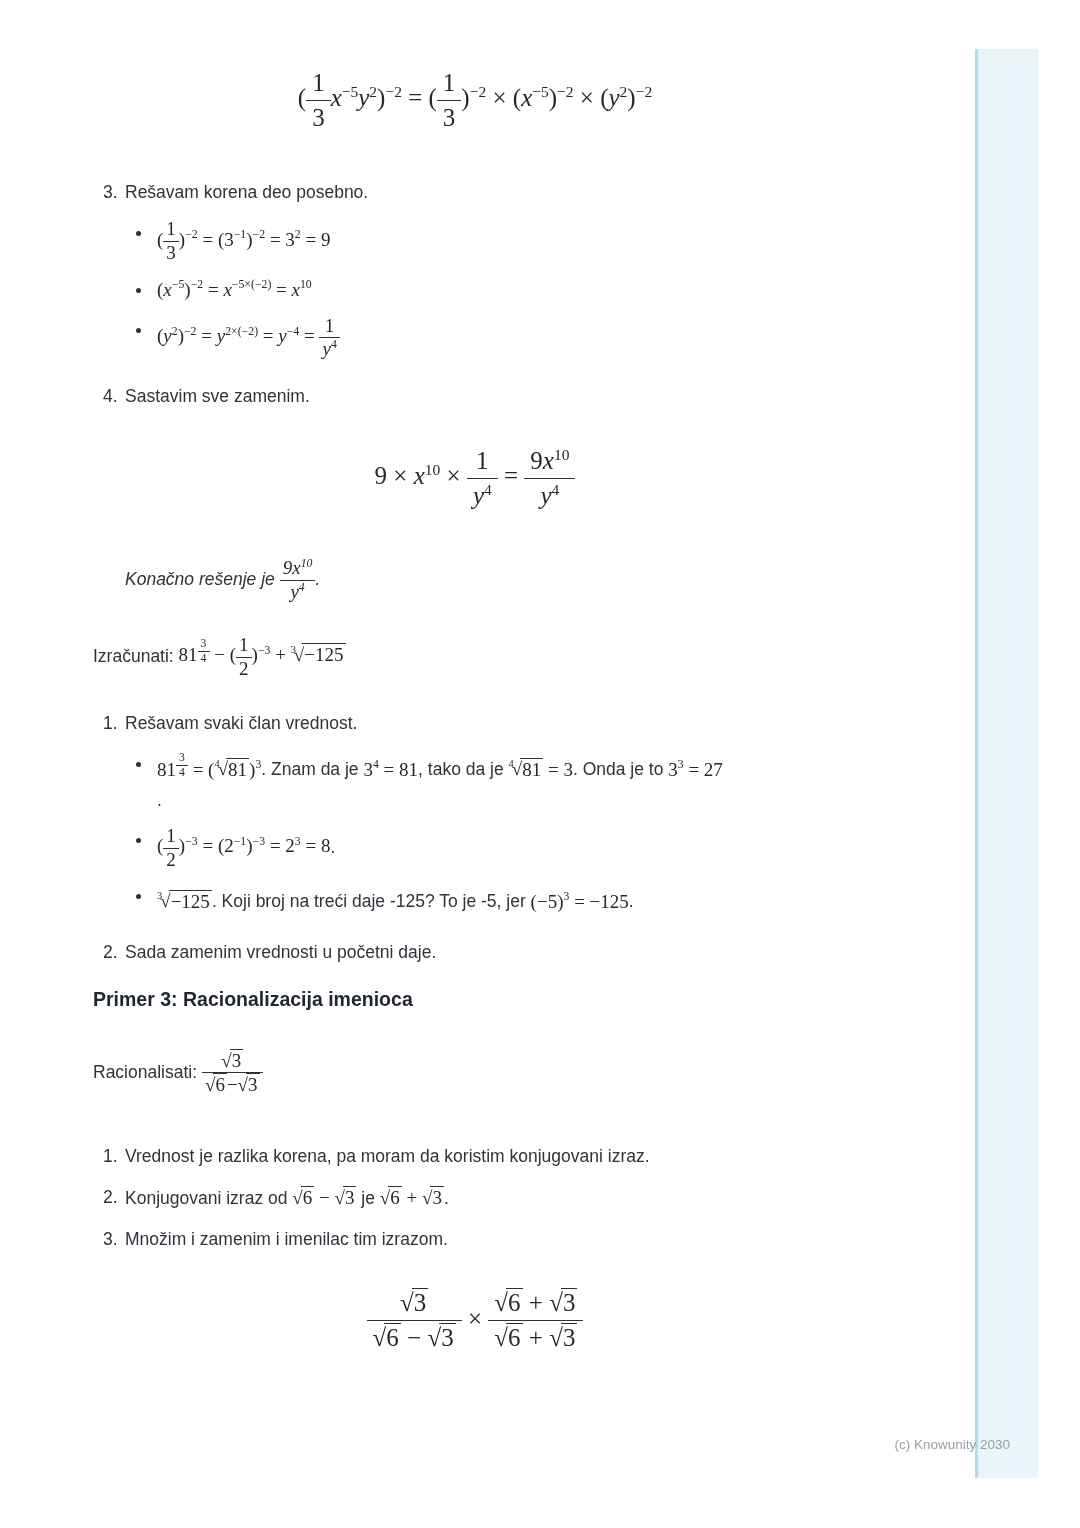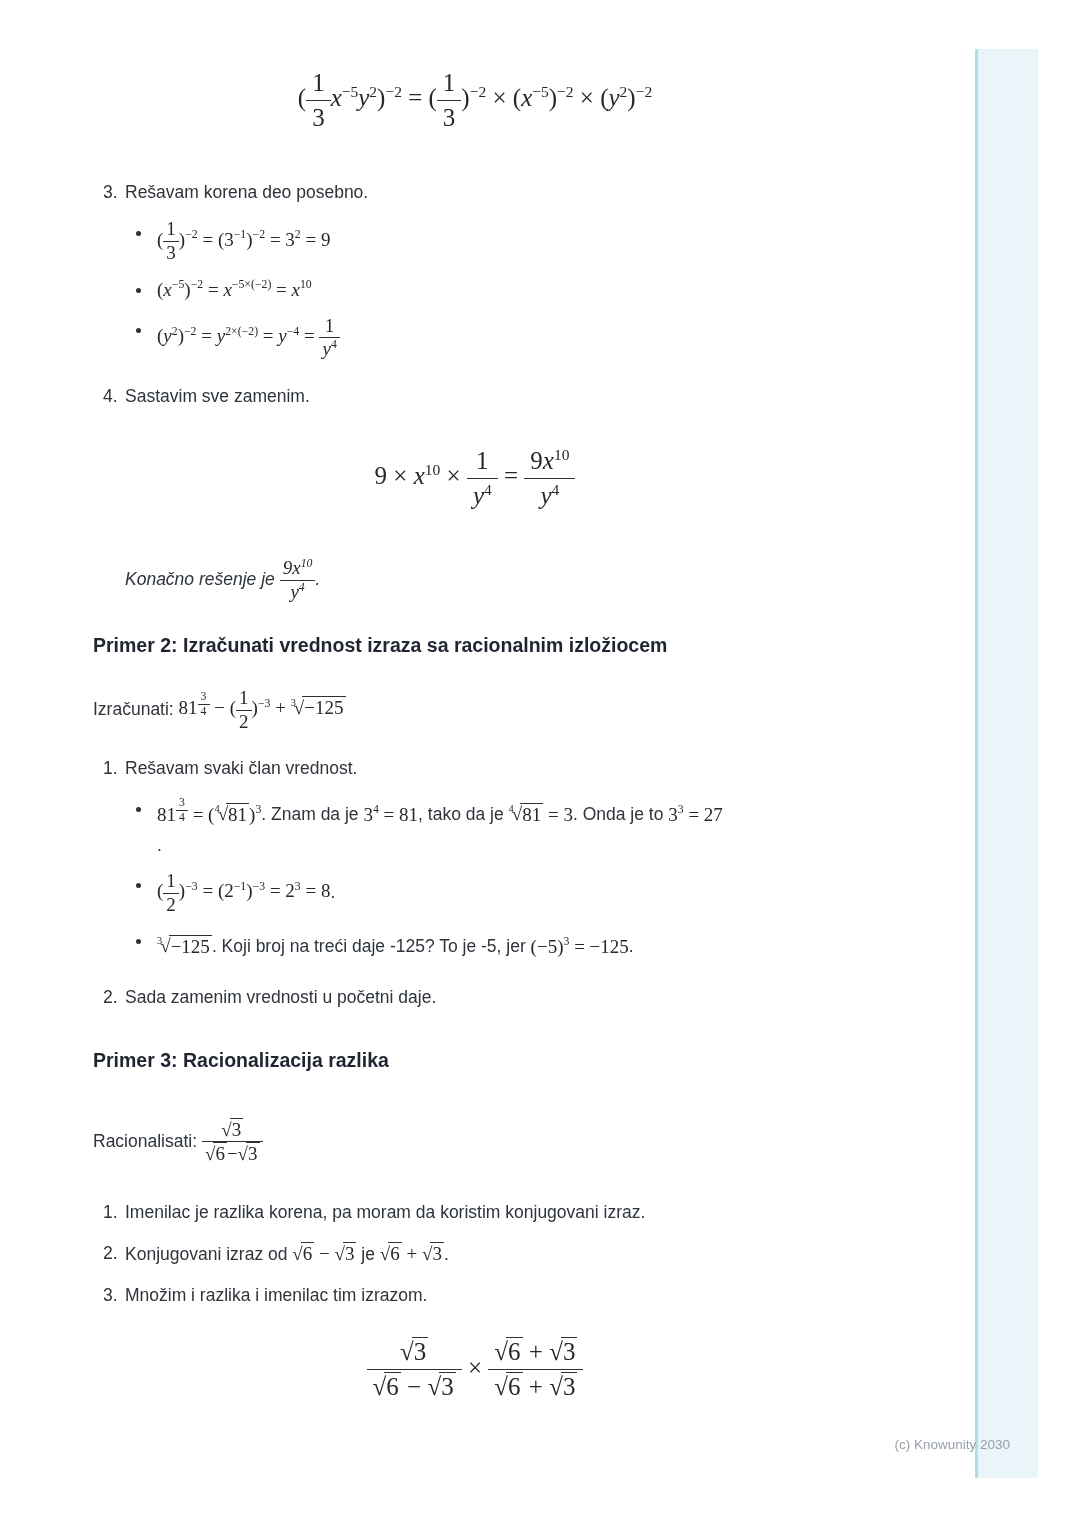--- a/index.html
+++ b/index.html
@@ -74,51 +74,50 @@
           <li><span class="math"><span class="mt">(</span><span class="mv">x</span><span class="msup"><span class="mt">−5</span></span><span class="mt">)</span><span class="msup"><span class="mt">−2</span></span><span class="mt"> = </span><span class="mv">x</span><span class="msup"><span class="mt">−5×(−2)</span></span><span class="mt"> = </span><span class="mv">x</span><span class="msup"><span class="mt">10</span></span></span></li>
           <li><span class="math"><span class="mt">(</span><span class="mv">y</span><span class="msup"><span class="mt">2</span></span><span class="mt">)</span><span class="msup"><span class="mt">−2</span></span><span class="mt"> = </span><span class="mv">y</span><span class="msup"><span class="mt">2×(−2)</span></span><span class="mt"> = </span><span class="mv">y</span><span class="msup"><span class="mt">−4</span></span><span class="mt"> = </span><span class="mfrac"><span class="mn"><span class="mt">1</span></span><span class="md"><span class="mv">y</span><span class="msup"><span class="mt">4</span></span></span></span></span></li>
         </ul>
         <div class="oitem">
           <span class="onum">4.</span>
           <span class="otext"><span class="rt">Sastavim sve zamenim.</span></span>
         </div>
       </div>
       <div class="display"><span class="math"><span class="mt">9 × </span><span class="mv">x</span><span class="msup"><span class="mt">10</span></span><span class="mt"> × </span><span class="mfrac"><span class="mn"><span class="mt">1</span></span><span class="md"><span class="mv">y</span><span class="msup"><span class="mt">4</span></span></span></span><span class="mt"> = </span><span class="mfrac"><span class="mn"><span class="mt">9</span><span class="mv">x</span><span class="msup"><span class="mt">10</span></span></span><span class="md"><span class="mv">y</span><span class="msup"><span class="mt">4</span></span></span></span></span></div>
       <p class="it ind"><span class="rt">Konačno rešenje je </span><span class="math"><span class="mfrac"><span class="mn"><span class="mt">9</span><span class="mv">x</span><span class="msup"><span class="mt">10</span></span></span><span class="md"><span class="mv">y</span><span class="msup"><span class="mt">4</span></span></span></span></span><span class="rt">.</span></p>
-      <h2>Primer 2: Izračunati vrednost izraza sa racionalnim izložiocem</h2>
       <p><span class="rt">Izračunati: </span><span class="math"><span class="mt">81</span><span class="msup"><span class="mfrac"><span class="mn"><span class="mt">3</span></span><span class="md"><span class="mt">4</span></span></span></span><span class="mt"> − (</span><span class="mfrac"><span class="mn"><span class="mt">1</span></span><span class="md"><span class="mt">2</span></span></span><span class="mt">)</span><span class="msup"><span class="mt">−3</span></span><span class="mt"> + </span><span class="mrad"><span class="midx">3</span><span class="msign">√</span><span class="mbar"><span class="mt">−125</span></span></span></span></p>
       <div class="olist">
         <div class="oitem">
           <span class="onum">1.</span>
           <span class="otext"><span class="rt">Rešavam svaki član vrednost.</span></span>
         </div>
         <ul class="bullets">
           <li><span class="math"><span class="mt">81</span><span class="msup"><span class="mfrac"><span class="mn"><span class="mt">3</span></span><span class="md"><span class="mt">4</span></span></span></span><span class="mt"> = (</span><span class="mrad"><span class="midx">4</span><span class="msign">√</span><span class="mbar"><span class="mt">81</span></span></span><span class="mt">)</span><span class="msup"><span class="mt">3</span></span></span><span class="rt">. Znam da je </span><span class="math"><span class="mt">3</span><span class="msup"><span class="mt">4</span></span><span class="mt"> = 81</span></span><span class="rt">, tako da je </span><span class="math"><span class="mrad"><span class="midx">4</span><span class="msign">√</span><span class="mbar"><span class="mt">81</span></span></span><span class="mt"> = 3</span></span><span class="rt">. Onda je to </span><span class="math"><span class="mt">3</span><span class="msup"><span class="mt">3</span></span><span class="mt"> = 27</span></span><br><span class="rt">.</span></li>
           <li><span class="math"><span class="mt">(</span><span class="mfrac"><span class="mn"><span class="mt">1</span></span><span class="md"><span class="mt">2</span></span></span><span class="mt">)</span><span class="msup"><span class="mt">−3</span></span><span class="mt"> = (2</span><span class="msup"><span class="mt">−1</span></span><span class="mt">)</span><span class="msup"><span class="mt">−3</span></span><span class="mt"> = 2</span><span class="msup"><span class="mt">3</span></span><span class="mt"> = 8</span></span><span class="rt">.</span></li>
           <li><span class="math"><span class="mrad"><span class="midx">3</span><span class="msign">√</span><span class="mbar"><span class="mt">−125</span></span></span></span><span class="rt">. Koji broj na treći daje -125? To je -5, jer </span><span class="math"><span class="mt">(−5)</span><span class="msup"><span class="mt">3</span></span><span class="mt"> = −125</span></span><span class="rt">.</span></li>
         </ul>
         <div class="oitem">
           <span class="onum">2.</span>
           <span class="otext"><span class="rt">Sada zamenim vrednosti u početni daje.</span></span>
         </div>
       </div>
-      <h2>Primer 3: Racionalizacija razlika</h2>
+      <h2>Primer 3: Racionalizacija imenioca</h2>
       <p><span class="rt">Racionalisati: </span><span class="math"><span class="mfrac"><span class="mn"><span class="mrad"><span class="msign">√</span><span class="mbar"><span class="mt">3</span></span></span></span><span class="md"><span class="mrad"><span class="msign">√</span><span class="mbar"><span class="mt">6</span></span></span><span class="mt">−</span><span class="mrad"><span class="msign">√</span><span class="mbar"><span class="mt">3</span></span></span></span></span></span></p>
       <div class="olist">
         <div class="oitem">
           <span class="onum">1.</span>
-          <span class="otext"><span class="rt">Imenilac je razlika korena, pa moram da koristim konjugovani izraz.</span></span>
+          <span class="otext"><span class="rt">Vrednost je razlika korena, pa moram da koristim konjugovani izraz.</span></span>
         </div>
         <div class="oitem">
           <span class="onum">2.</span>
           <span class="otext"><span class="rt">Konjugovani izraz od </span><span class="math"><span class="mrad"><span class="msign">√</span><span class="mbar"><span class="mt">6</span></span></span><span class="mt"> − </span><span class="mrad"><span class="msign">√</span><span class="mbar"><span class="mt">3</span></span></span></span><span class="rt"> je </span><span class="math"><span class="mrad"><span class="msign">√</span><span class="mbar"><span class="mt">6</span></span></span><span class="mt"> + </span><span class="mrad"><span class="msign">√</span><span class="mbar"><span class="mt">3</span></span></span></span><span class="rt">.</span></span>
         </div>
         <div class="oitem">
           <span class="onum">3.</span>
-          <span class="otext"><span class="rt">Množim i razlika i imenilac tim izrazom.</span></span>
+          <span class="otext"><span class="rt">Množim i zamenim i imenilac tim izrazom.</span></span>
         </div>
       </div>
       <div class="display"><span class="math"><span class="mfrac"><span class="mn"><span class="mrad"><span class="msign">√</span><span class="mbar"><span class="mt">3</span></span></span></span><span class="md"><span class="mrad"><span class="msign">√</span><span class="mbar"><span class="mt">6</span></span></span><span class="mt"> − </span><span class="mrad"><span class="msign">√</span><span class="mbar"><span class="mt">3</span></span></span></span></span><span class="mt"> × </span><span class="mfrac"><span class="mn"><span class="mrad"><span class="msign">√</span><span class="mbar"><span class="mt">6</span></span></span><span class="mt"> + </span><span class="mrad"><span class="msign">√</span><span class="mbar"><span class="mt">3</span></span></span></span><span class="md"><span class="mrad"><span class="msign">√</span><span class="mbar"><span class="mt">6</span></span></span><span class="mt"> + </span><span class="mrad"><span class="msign">√</span><span class="mbar"><span class="mt">3</span></span></span></span></span></span></div>
     </main>
   <div class="footer">
     <span>(c) Knowunity 2030</span>
   </div>
 </div>
 
 </body></html>

